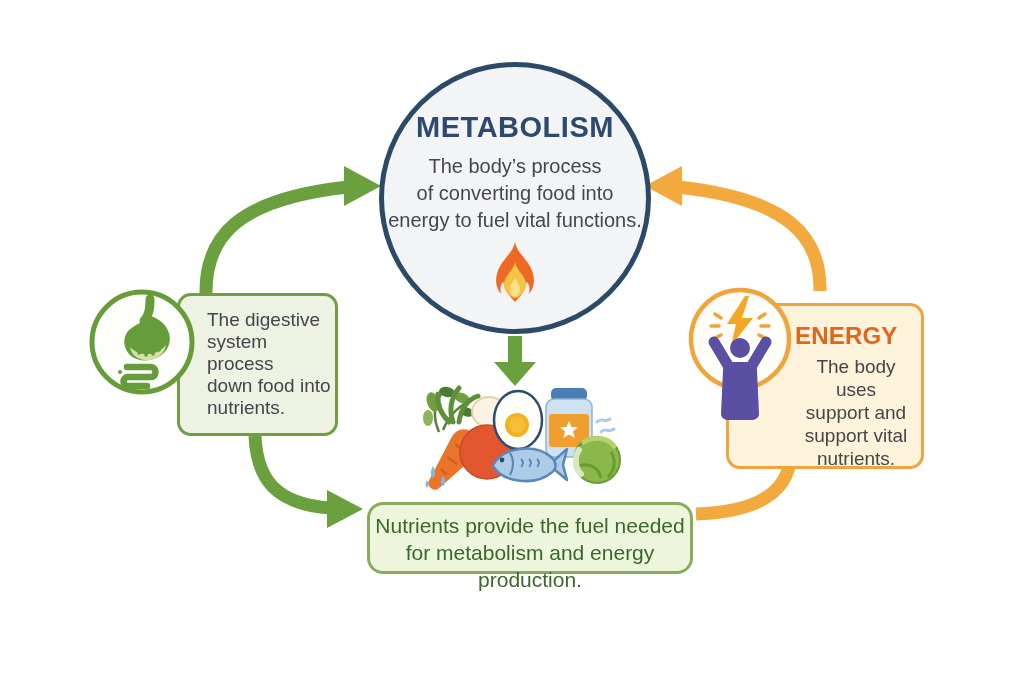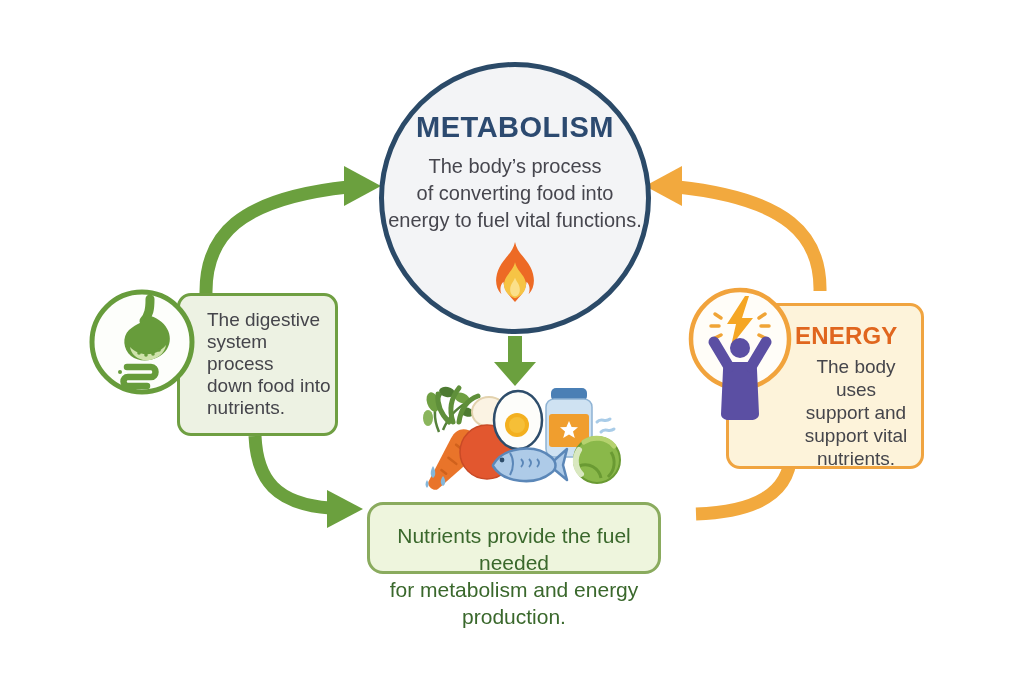--- a/index.html
+++ b/index.html
@@ -27,23 +27,23 @@
   .card-digestion .card-line{font-size:19px;line-height:22px;color:#45454b;}
   .card-digestion .card-body{margin-top:6px;}
   .card-energy{
     left:726px;top:303px;width:198px;height:166px;background:#fdf3da;border:3px solid #f0a440;
     padding:16px 4px 0 66px;
   }
   .card-energy .card-title{font-size:24px;font-weight:bold;color:#e0661e;letter-spacing:.2px;}
   .card-energy .card-line{font-size:19px;line-height:23px;color:#45454b;text-align:center;}
   .card-energy .card-body{margin-top:5px;}
   .note{
-    position:absolute;left:367px;top:502px;width:294px;height:72px;box-sizing:border-box;
+    position:absolute;left:367px;top:502px;width:326px;height:72px;box-sizing:border-box;
     background:#eef5dd;border:3px solid #8aab5e;border-radius:16px;text-align:center;
-    padding-top:17px;font-size:21px;line-height:27px;color:#3a682c;z-index:2;
+    padding-top:7px;font-size:21px;line-height:27px;color:#3a682c;z-index:2;
   }
   .icon-badge{position:absolute;z-index:3;}
   .arrows{z-index:1;}
   .foods{z-index:2;}
 </style>
 </head>
 <body>
 
 <div class="canvas">
 

